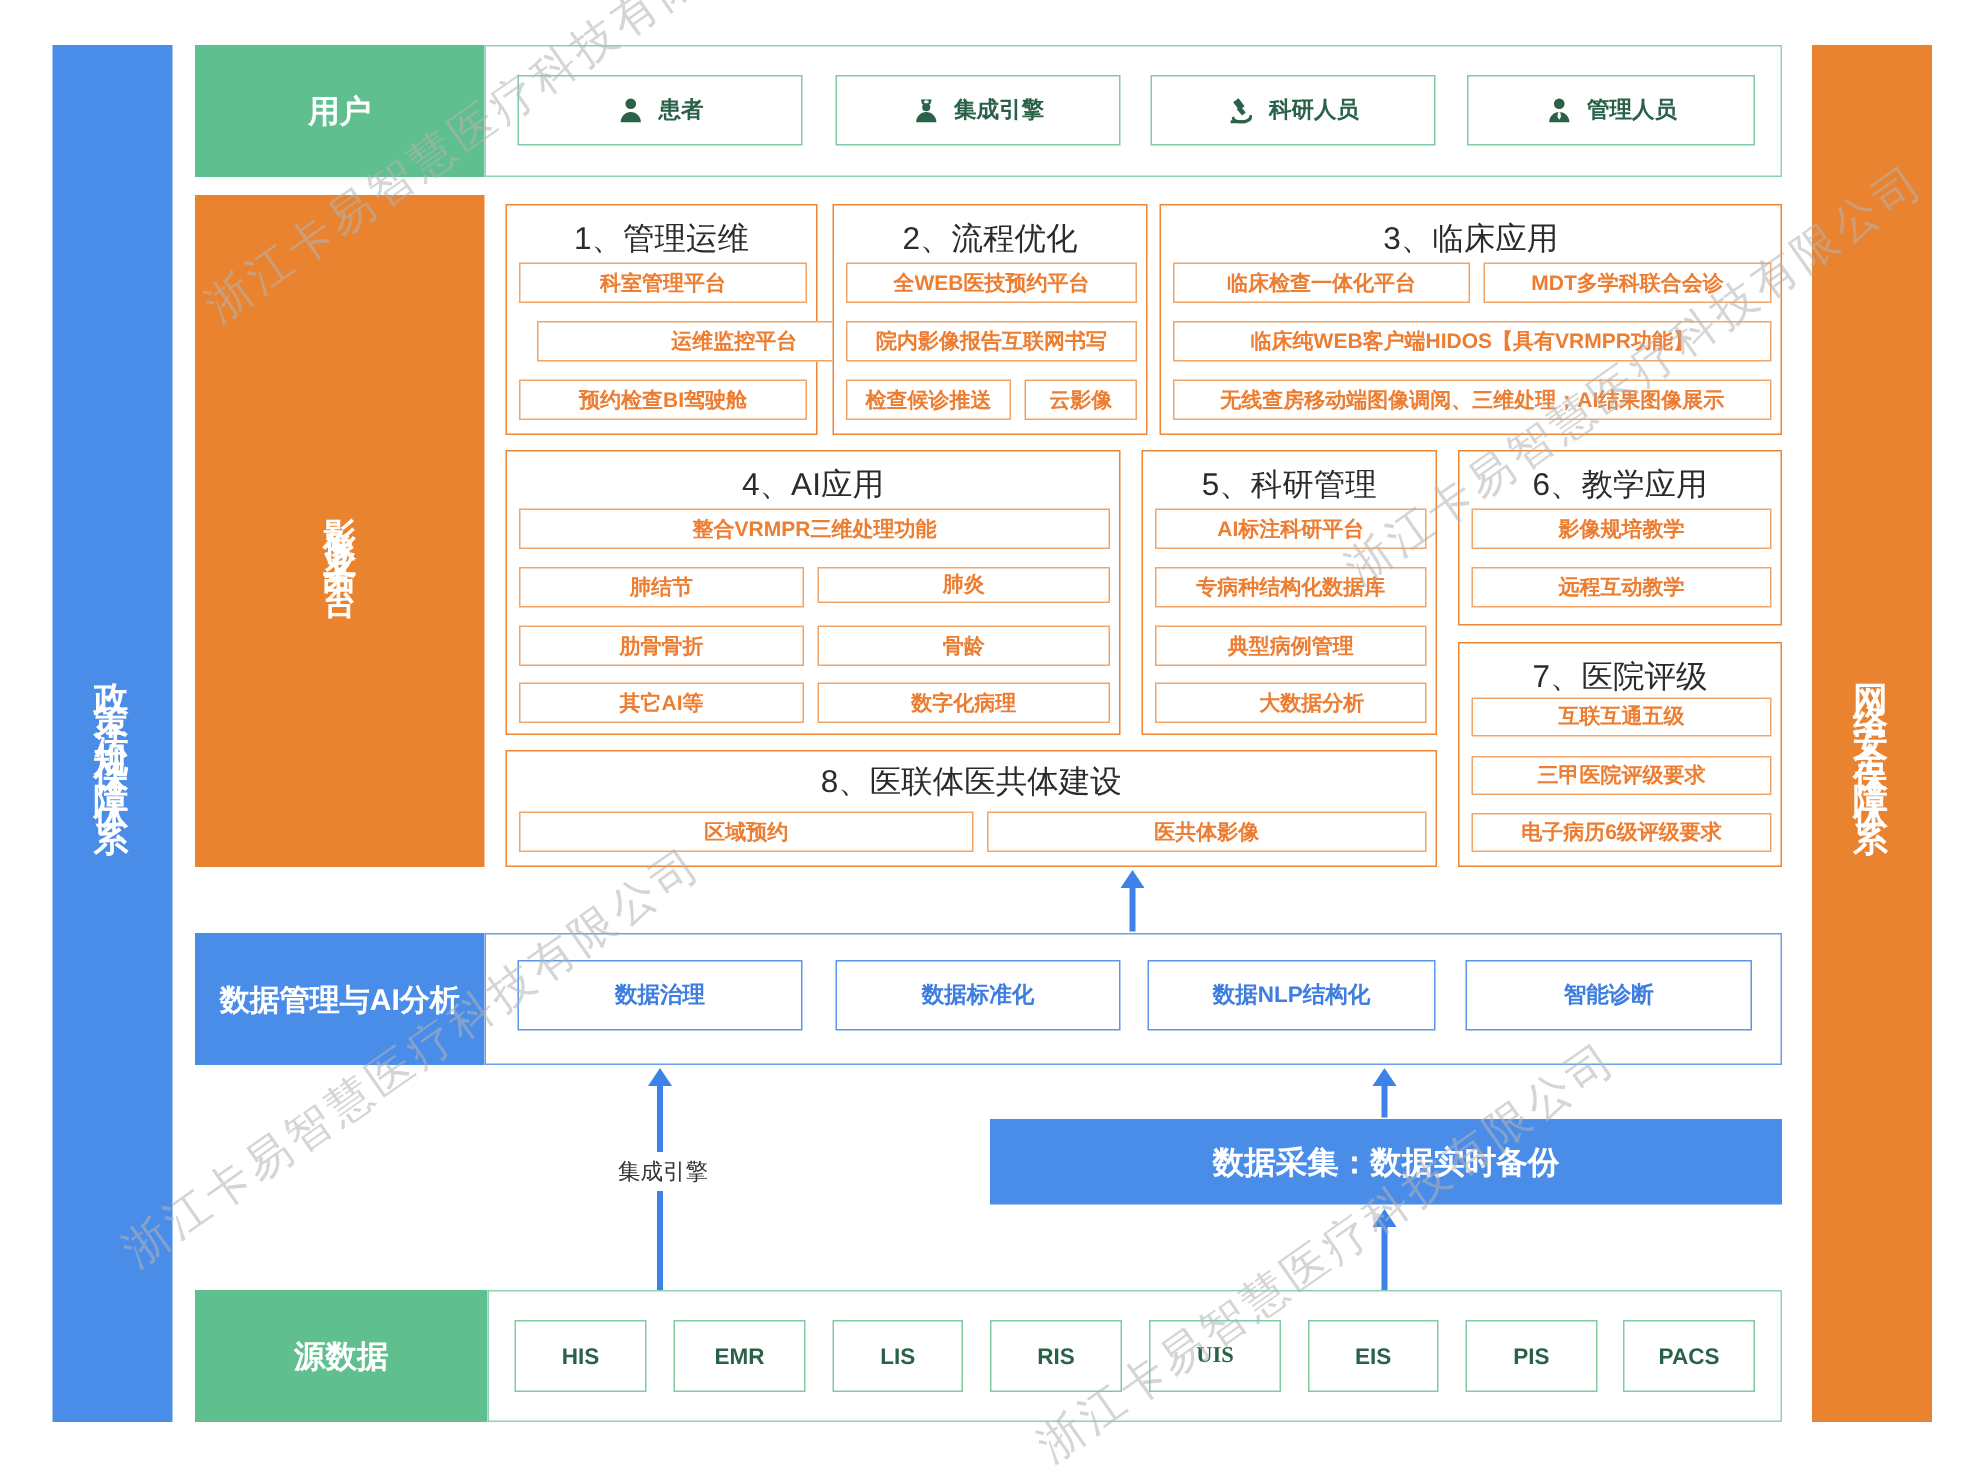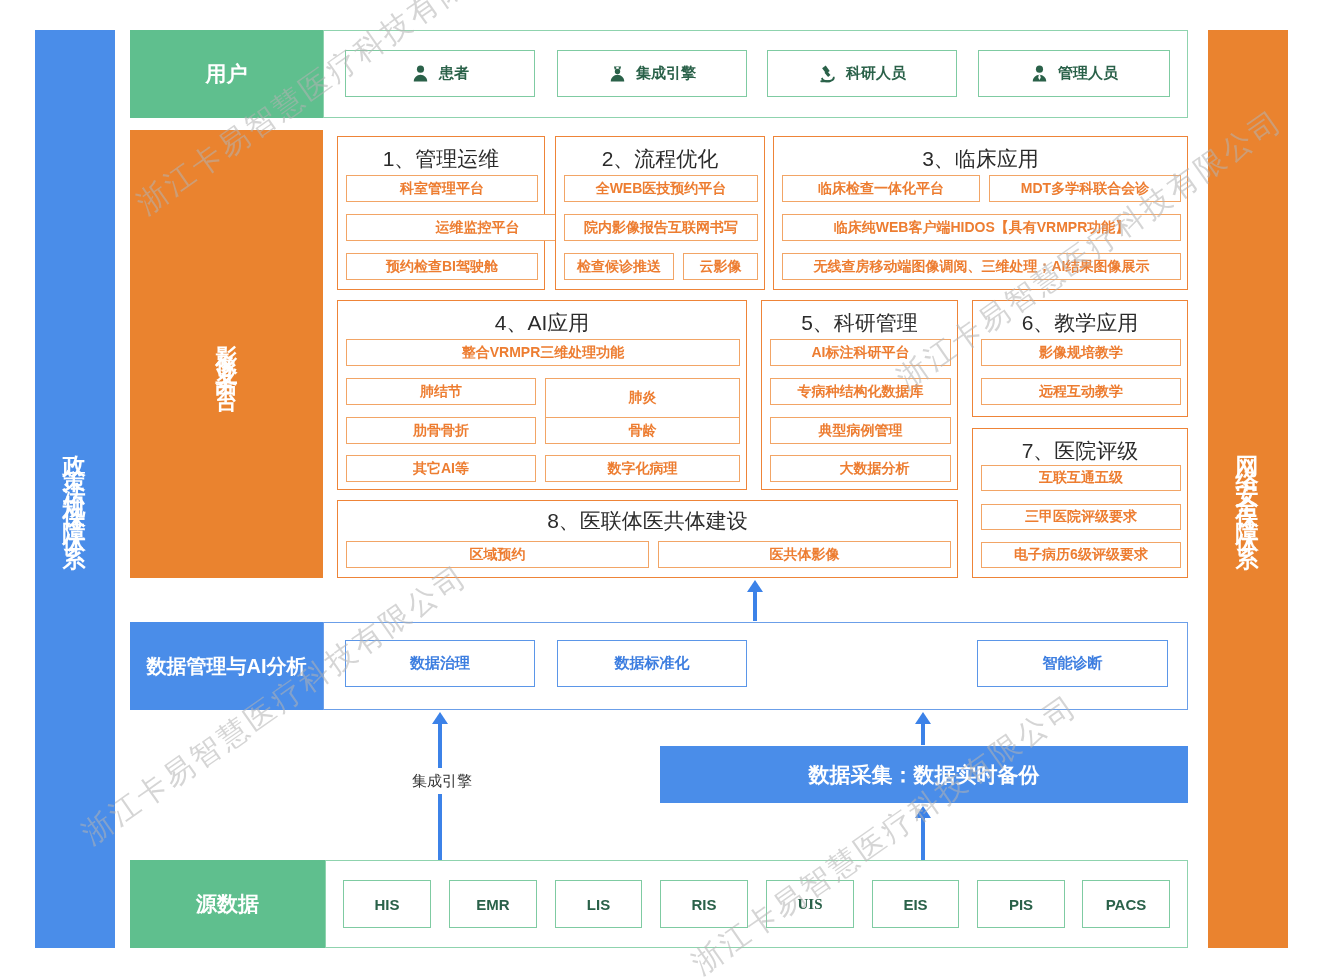--- a/index.html
+++ b/index.html
@@ -102,21 +102,21 @@
     <span>管理人员</span>
   </div>
 
   <div class="abs flexc label-orange" style="left:130px;top:130px;width:193px;height:448px;">
     <div class="vtext" style="letter-spacing:9px;">影像业务中台</div>
   </div>
 
   <div class="abs group" style="left:337px;top:136px;width:208px;height:154px;">
     <div class="gtitle">1、管理运维</div>
     <div class="abs flexc item-o" style="left:8px;top:38px;width:192px;height:27px;">科室管理平台</div>
-    <div class="abs flexc item-o" style="left:8px;top:77px;width:216px;height:27px;padding-left:47px;">运维监控平台</div>
+    <div class="abs flexc item-o" style="left:20px;top:77px;width:216px;height:27px;padding-left:47px;">运维监控平台</div>
     <div class="abs flexc item-o" style="left:8px;top:116px;width:192px;height:27px;">预约检查BI驾驶舱</div>
   </div>
 
   <div class="abs group" style="left:555px;top:136px;width:210px;height:154px;">
     <div class="gtitle">2、流程优化</div>
     <div class="abs flexc item-o" style="left:8px;top:38px;width:194px;height:27px;">全WEB医技预约平台</div>
     <div class="abs flexc item-o" style="left:8px;top:77px;width:194px;height:27px;">院内影像报告互联网书写</div>
     <div class="abs flexc item-o" style="left:8px;top:116px;width:110px;height:27px;">检查候诊推送</div>
     <div class="abs flexc item-o" style="left:127px;top:116px;width:75px;height:27px;">云影像</div>
   </div>
@@ -126,21 +126,21 @@
     <div class="abs flexc item-o" style="left:8px;top:38px;width:198px;height:27px;">临床检查一体化平台</div>
     <div class="abs flexc item-o" style="left:8px;top:77px;width:399px;height:27px;">临床纯WEB客户端HIDOS【具有VRMPR功能】</div>
     <div class="abs flexc item-o" style="left:215px;top:38px;width:192px;height:27px;">MDT多学科联合会诊</div>
     <div class="abs flexc item-o" style="left:8px;top:116px;width:399px;height:27px;">无线查房移动端图像调阅、三维处理；AI结果图像展示</div>
   </div>
 
   <div class="abs group" style="left:337px;top:300px;width:410px;height:190px;padding-left:32px;">
     <div class="gtitle">4、AI应用</div>
     <div class="abs flexc item-o" style="left:8px;top:38px;width:394px;height:27px;">整合VRMPR三维处理功能</div>
     <div class="abs flexc item-o" style="left:8px;top:77px;width:190px;height:27px;">肺结节</div>
-    <div class="abs flexc item-o" style="left:207px;top:77px;width:195px;height:40px;">肺炎</div>
+    <div class="abs flexc item-o" style="left:207px;top:77px;width:195px;height:24px;">肺炎</div>
     <div class="abs flexc item-o" style="left:8px;top:116px;width:190px;height:27px;">肋骨骨折</div>
     <div class="abs flexc item-o" style="left:207px;top:116px;width:195px;height:27px;">骨龄</div>
     <div class="abs flexc item-o" style="left:8px;top:154px;width:190px;height:27px;">其它AI等</div>
     <div class="abs flexc item-o" style="left:207px;top:154px;width:195px;height:27px;">数字化病理</div>
   </div>
 
   <div class="abs group" style="left:761px;top:300px;width:197px;height:190px;">
     <div class="gtitle">5、科研管理</div>
     <div class="abs flexc item-o" style="left:8px;top:38px;width:181px;height:27px;">AI标注科研平台</div>
     <div class="abs flexc item-o" style="left:8px;top:77px;width:181px;height:27px;">专病种结构化数据库</div>
@@ -169,20 +169,21 @@
 
   <div>
     <div class="ahead" style="left:747px;top:580px;"></div>
     <div class="aline" style="left:753px;top:590px;height:31px;"></div>
   </div>
 
   <div class="abs flexc label-blue" style="left:130px;top:622px;width:193px;height:88px;">数据管理与AI分析</div>
   <div class="abs cont-blue" style="left:323px;top:622px;width:865px;height:88px;"></div>
   <div class="abs flexc item-b" style="left:345px;top:640px;width:190px;height:47px;">数据治理</div>
   <div class="abs flexc item-b" style="left:557px;top:640px;width:190px;height:47px;">数据标准化</div>
+  <div class="abs flexc item-b" style="left:765px;top:640px;width:192px;height:47px;">数据NLP结构化</div>
   <div class="abs flexc item-b" style="left:977px;top:640px;width:191px;height:47px;">智能诊断</div>
 
   <div>
     <div class="ahead" style="left:432px;top:712px;"></div>
     <div class="aline" style="left:438px;top:722px;height:139px;"></div>
   </div>
   <div class="abs flexc engine-label" style="left:403px;top:768px;width:78px;height:26px;">集成引擎</div>
 
   <div>
     <div class="ahead" style="left:915px;top:712px;"></div>

